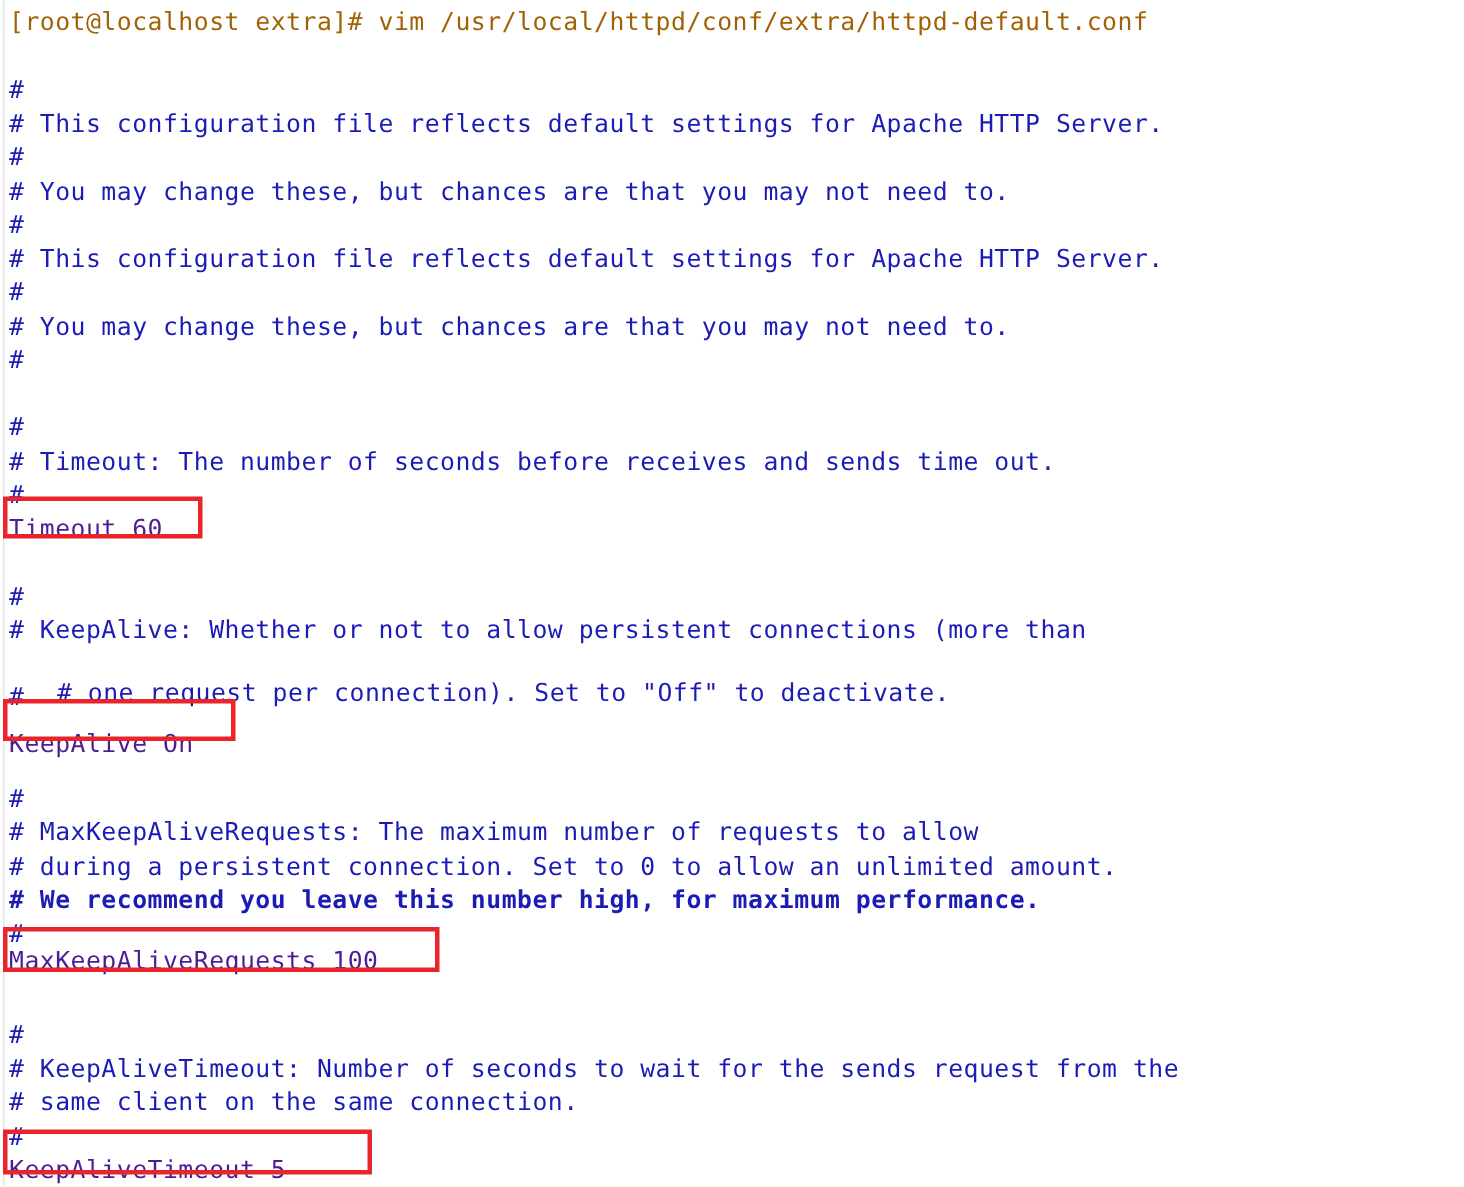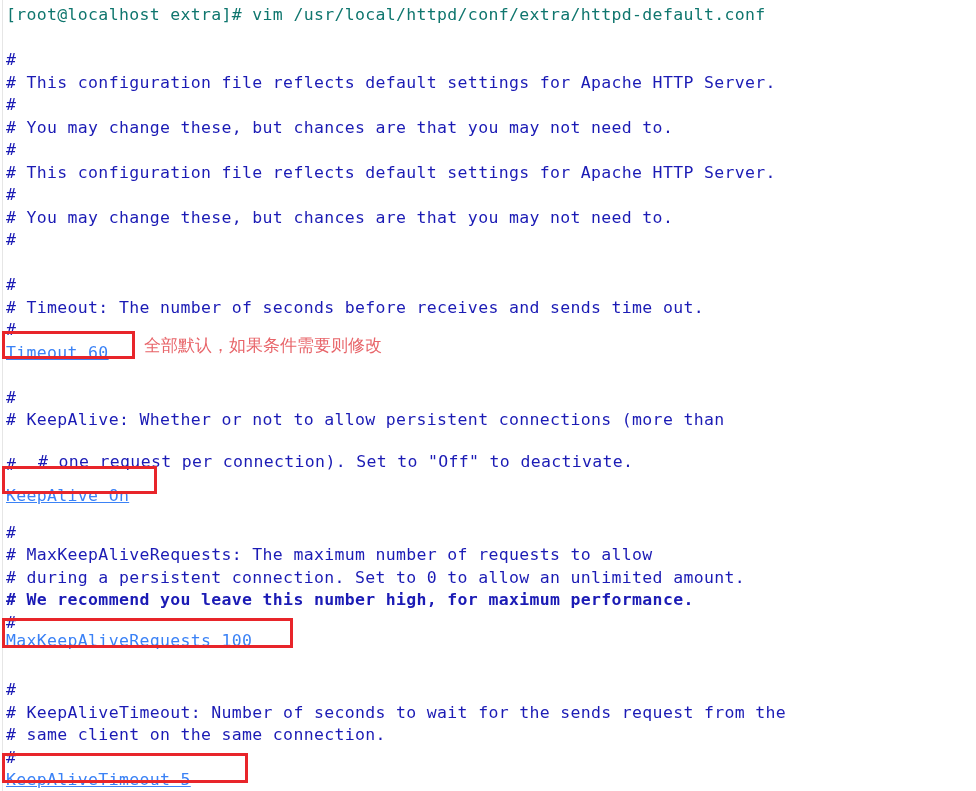--- a/index.html
+++ b/index.html
@@ -36,23 +36,23 @@
   .line {
     position: absolute;
     left: 6px;
     height: 22px;
     line-height: 22px;
     font-size: 16.5px;
     letter-spacing: 0.02em;
     white-space: pre;
   }
 
-  .line.prompt   { color: #0f766e; }
+  .line.prompt   { color: #a16207; }
   .line.comment  { color: #1b1bb5; }
-  .line.directive{ color: #3b82f6; text-decoration: underline; }
+  .line.directive{ color: #4c1d95; }
 
   
   .anno-box {
     position: absolute;
     border: 3px solid #e8252a;
     box-sizing: border-box;
     pointer-events: none;
   }
 
   .anno-text {
@@ -107,15 +107,14 @@
       <div class="line comment" style="top: 724px;"># same client on the same connection.</div>
       <div class="line comment" style="top: 746.5px;">#</div>
       <div class="line directive" style="top: 769px;">KeepAliveTimeout 5</div>
     </div>
 
   <div class="anno-box" style="left:2px;  top:331px; width:133px; height:28px;"></div>
   <div class="anno-box" style="left:2px;  top:466px; width:155px; height:28px;"></div>
   <div class="anno-box" style="left:2px;  top:618px; width:291px; height:30px;"></div>
   <div class="anno-box" style="left:2px;  top:753px; width:246px; height:30px;"></div>
 
-  <div class="anno-text" style="left:144px; top:334px;">全部默认，如果条件需要则修改</div>
 
 </div>
 
 </body></html>

